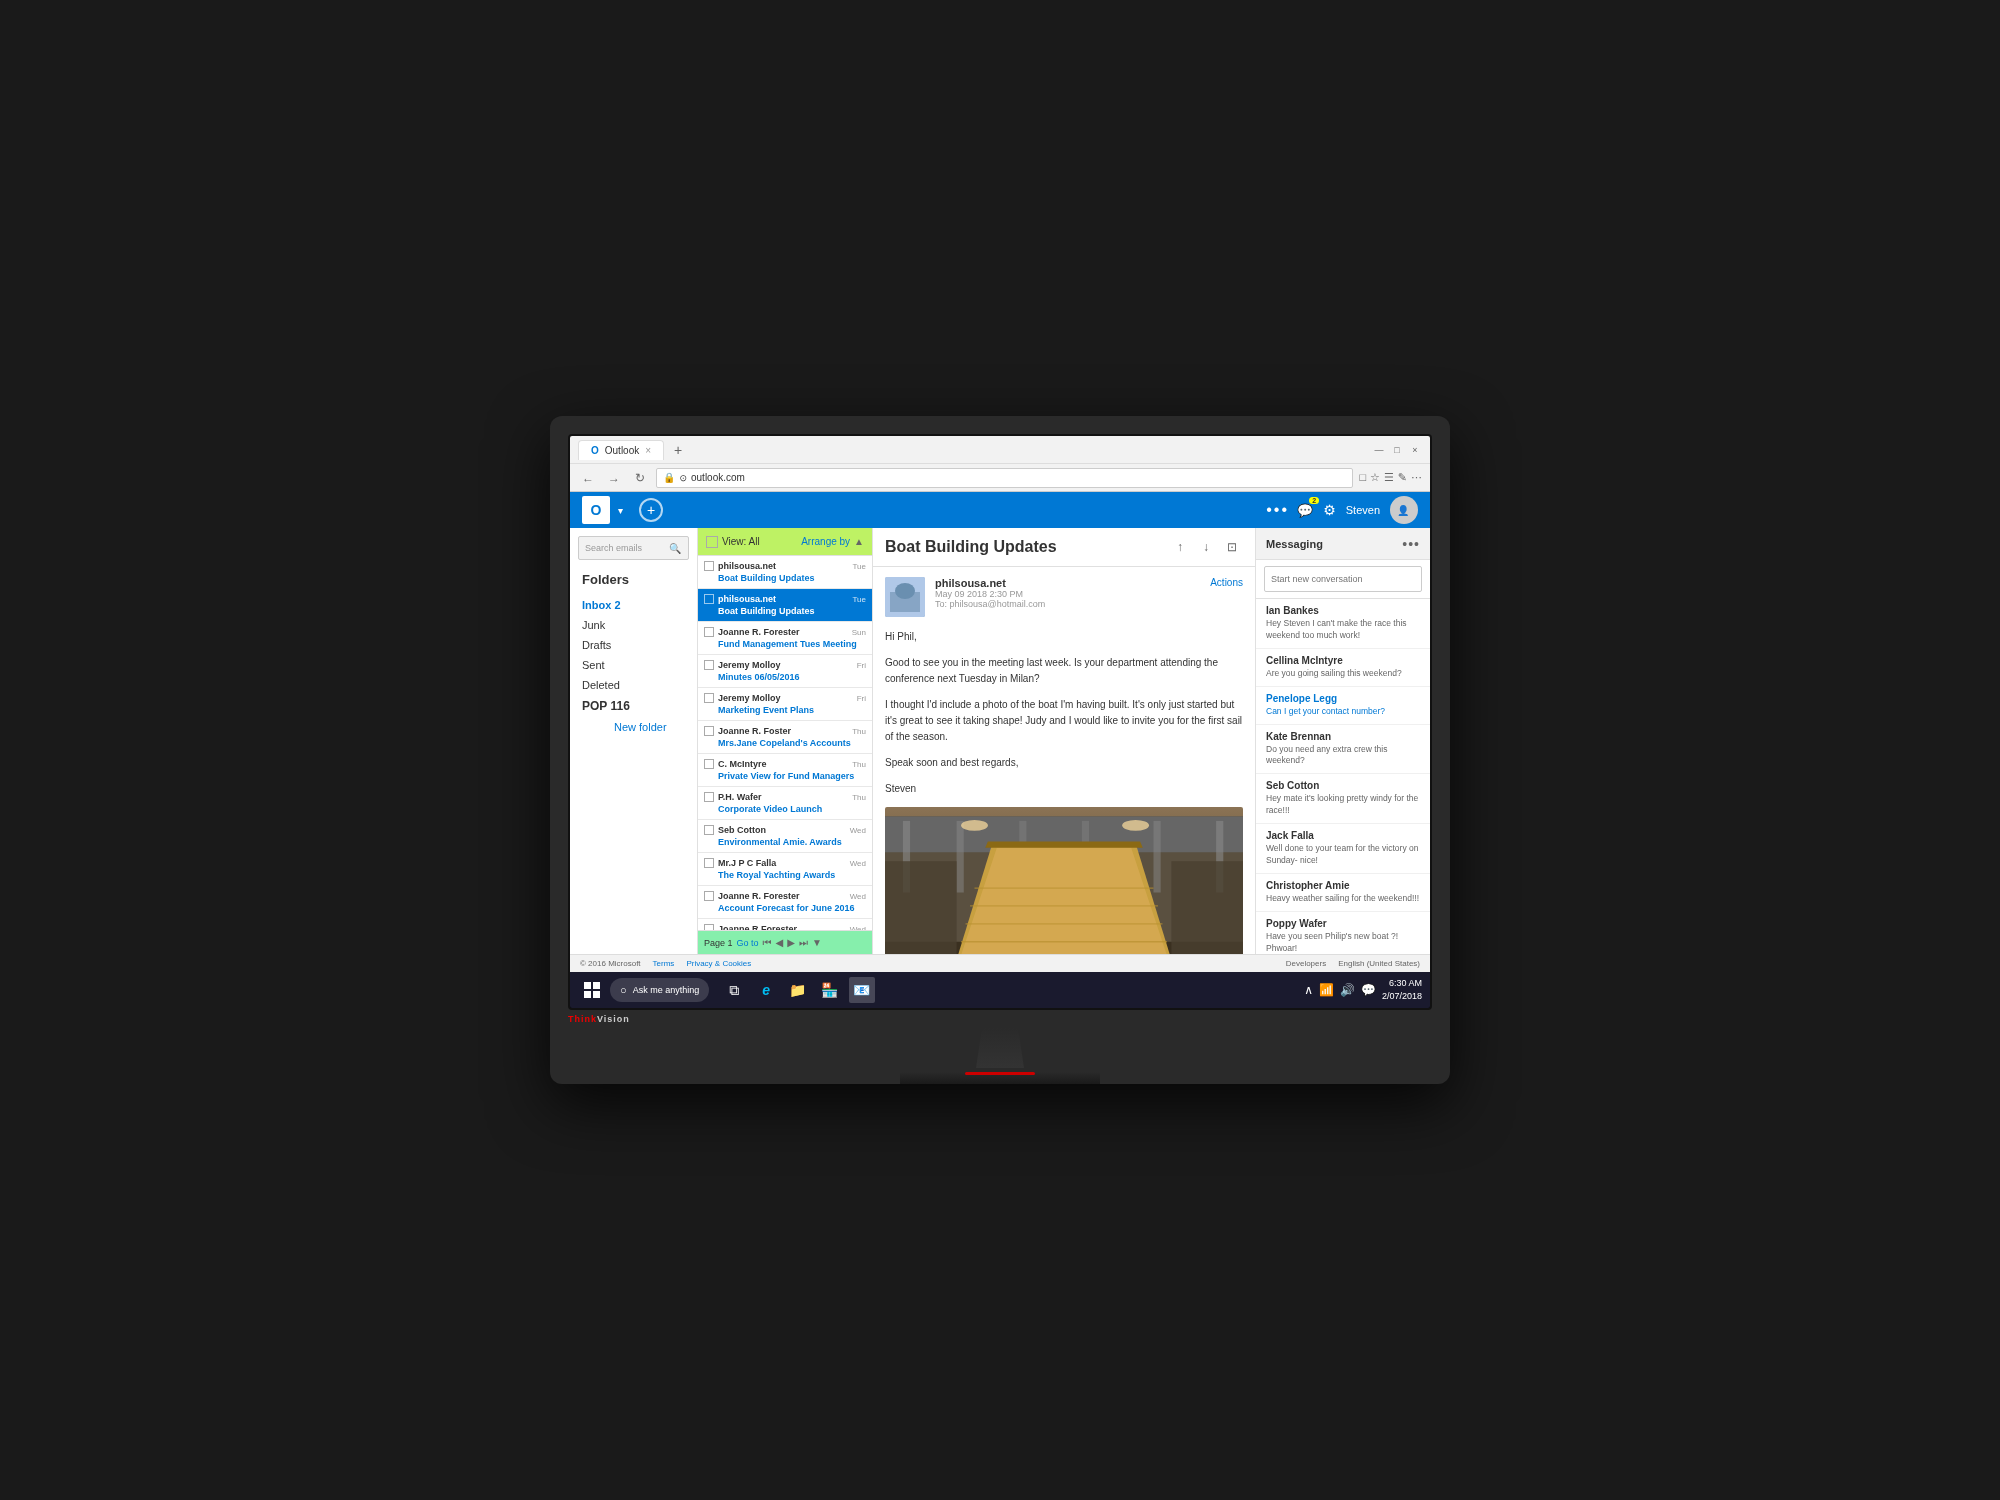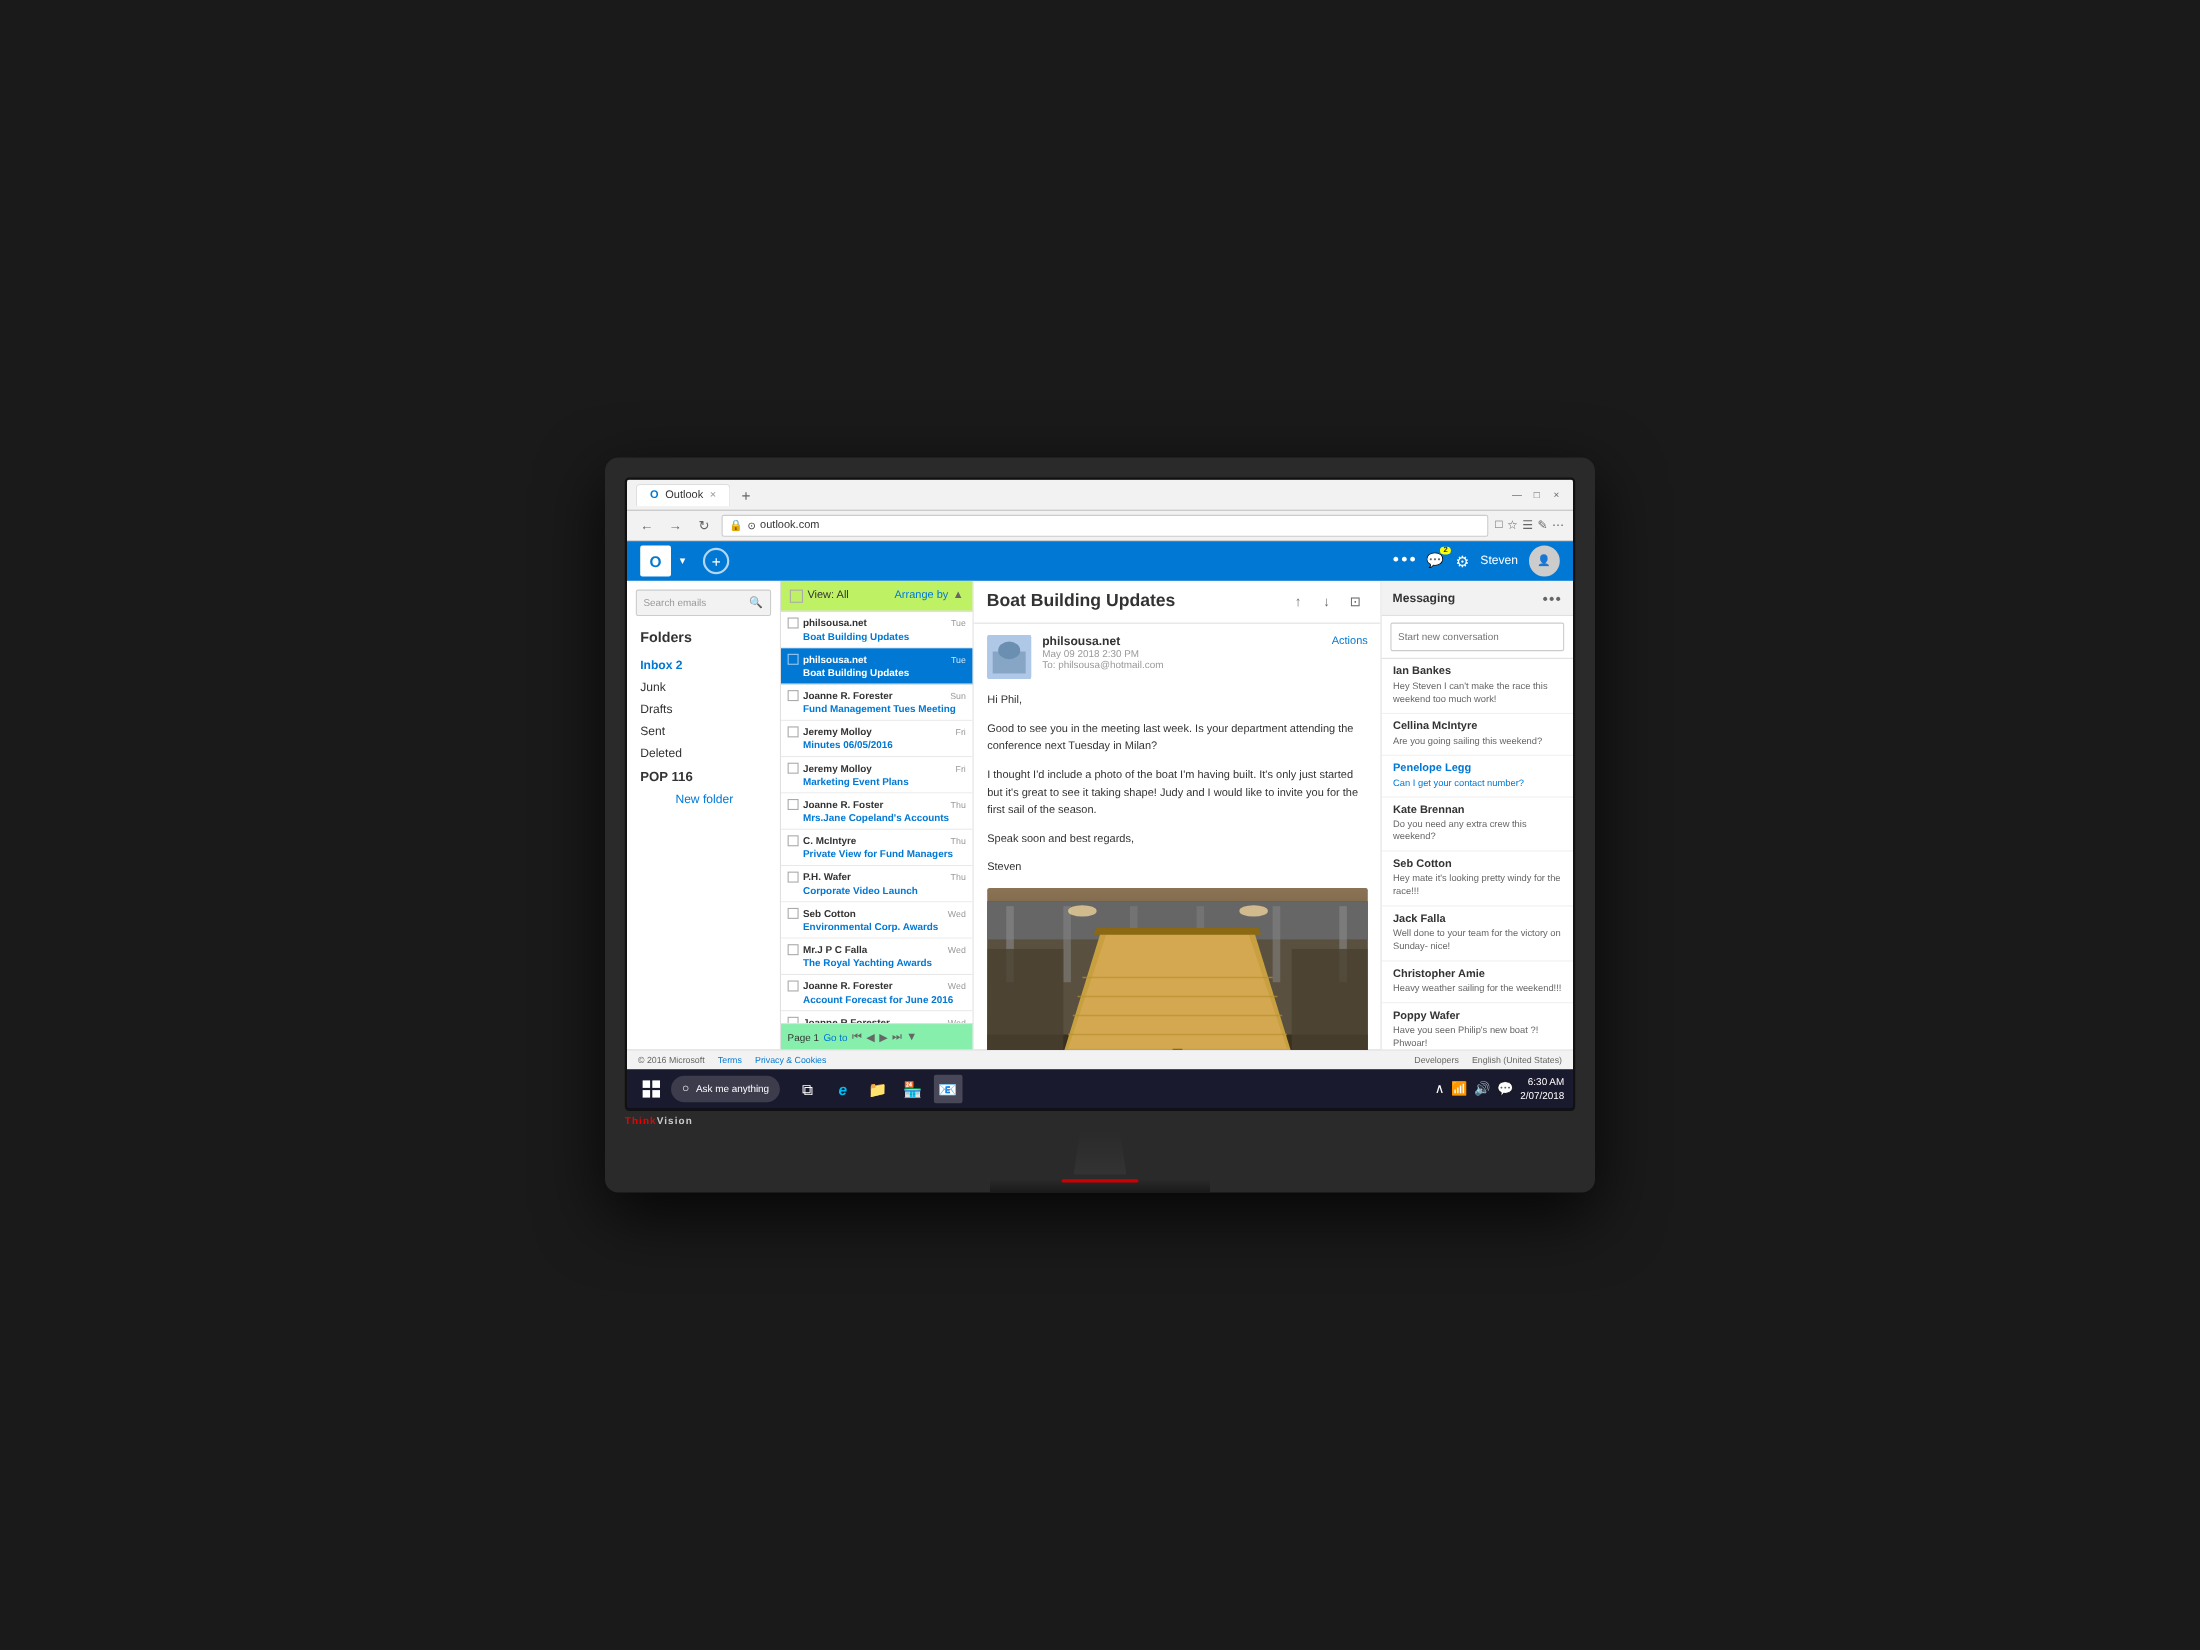--- a/index.html
+++ b/index.html
@@ -233,21 +233,21 @@
 
     
     .outlook-body {
       display: flex;
       flex: 1;
       overflow: hidden;
     }
 
     
     .sidebar {
-      width: 140px;
+      width: 128px;
       background: #fff;
       border-right: 1px solid #e0e0e0;
       display: flex;
       flex-direction: column;
       flex-shrink: 0;
       padding: 8px 0;
     }
 
     .search-box {
       margin: 0 8px 8px 8px;
@@ -896,21 +896,21 @@
                 <span class="email-date">Thu</span>
               </div>
               <div class="email-subject">Corporate Video Launch</div>
             </div>
             <div class="email-item">
               <div class="email-item-top">
                 <span class="email-check"></span>
                 <span class="email-sender">Seb Cotton</span>
                 <span class="email-date">Wed</span>
               </div>
-              <div class="email-subject">Environmental Corp. Awards</div>
+              <div class="email-subject">Environmental Amie. Awards</div>
             </div>
             <div class="email-item">
               <div class="email-item-top">
                 <span class="email-check"></span>
                 <span class="email-sender">Mr.J P C Falla</span>
                 <span class="email-date">Wed</span>
               </div>
               <div class="email-subject">The Royal Yachting Awards</div>
             </div>
             <div class="email-item">

